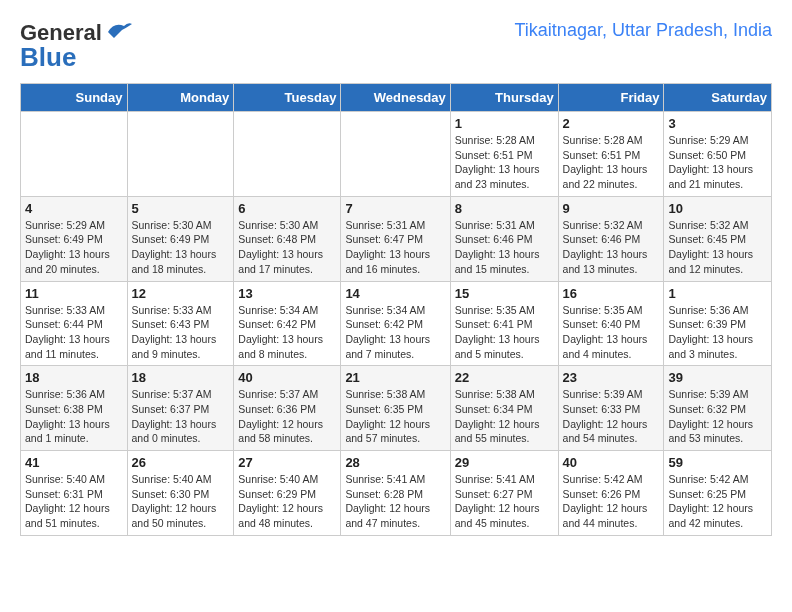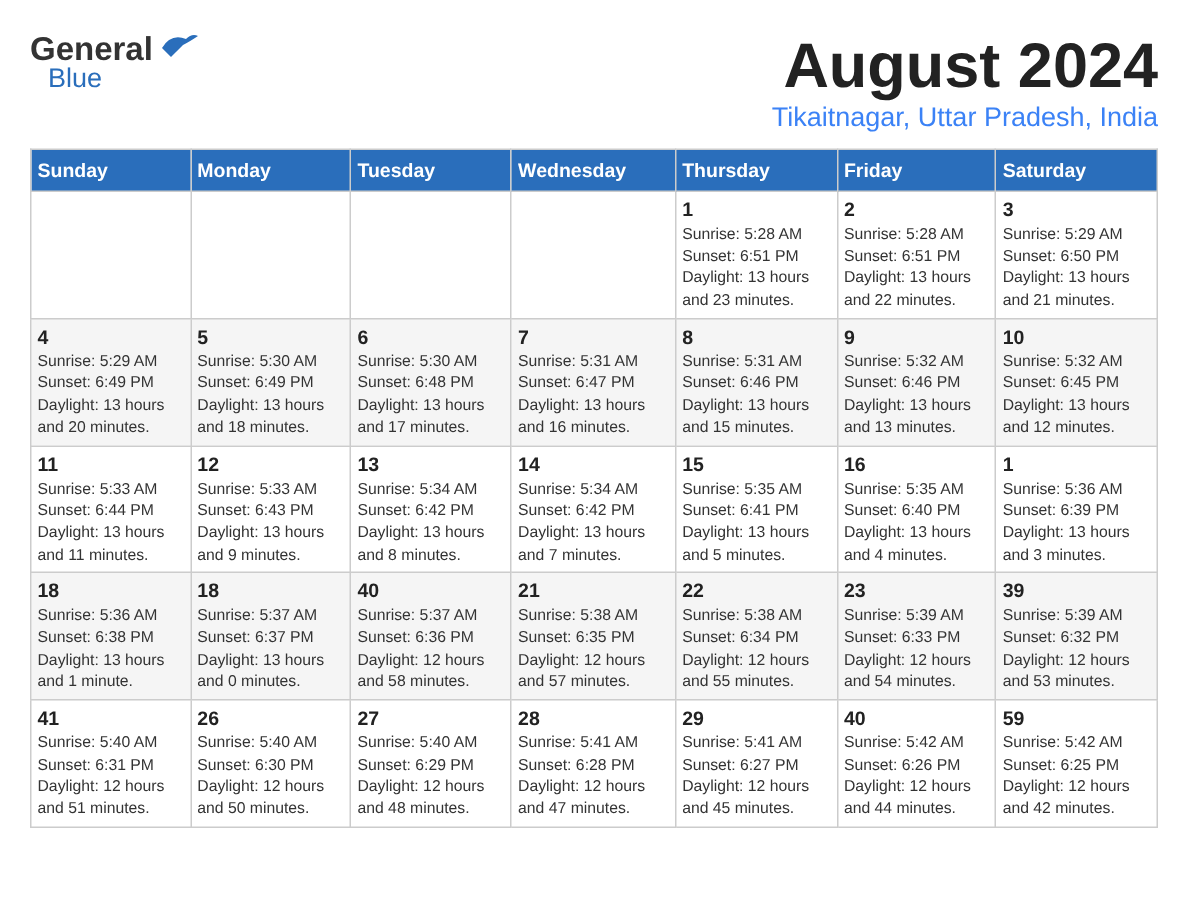--- a/index.html
+++ b/index.html
@@ -41,21 +41,21 @@
     }
     table {
       width: 100%;
       border-collapse: collapse;
       font-size: 11px;
     }
     thead tr th {
       background-color: #2a6ebb;
       color: #fff;
       padding: 6px 4px;
-      text-align: left;
+      text-align: right;
       font-size: 13px;
       font-weight: bold;
       border: 1px solid #ccc;
       margin-top: 20px;
     }
     tbody tr td {
       vertical-align: top;
       border: 1px solid #ccc;
       padding: 4px;
       width: 113px;
@@ -88,24 +88,23 @@
 <body>
 
 <div class="header">
   <div class="logo">
     <div class="logo-row">
       <span style="font-size:22px;font-weight:bold;color:#333;">General</span>
       <svg width="28" height="22" viewBox="0 0 28 22">
         <path d="M4,12 Q10,2 20,6 Q24,2 28,4 Q22,8 18,10 Q14,14 10,18 Z" fill="#2a6ebb"></path>
       </svg>
     </div>
-    <span style="font-size:18px;font-weight:normal;color:#2a6ebb;margin-top:-4px;margin-left:12px;">Blue</span>
+    <span style="font-size:26px;font-weight:bold;color:#2a6ebb;margin-top:-4px;">Blue</span>
   </div>
   <div class="title-block">
-    <h1>August 2024</h1>
     <h2>Tikaitnagar, Uttar Pradesh, India</h2>
   </div>
 </div>
 
 <table>
   <thead>
     <tr>
     <th>Sunday</th>
         <th>Monday</th>
         <th>Tuesday</th>

